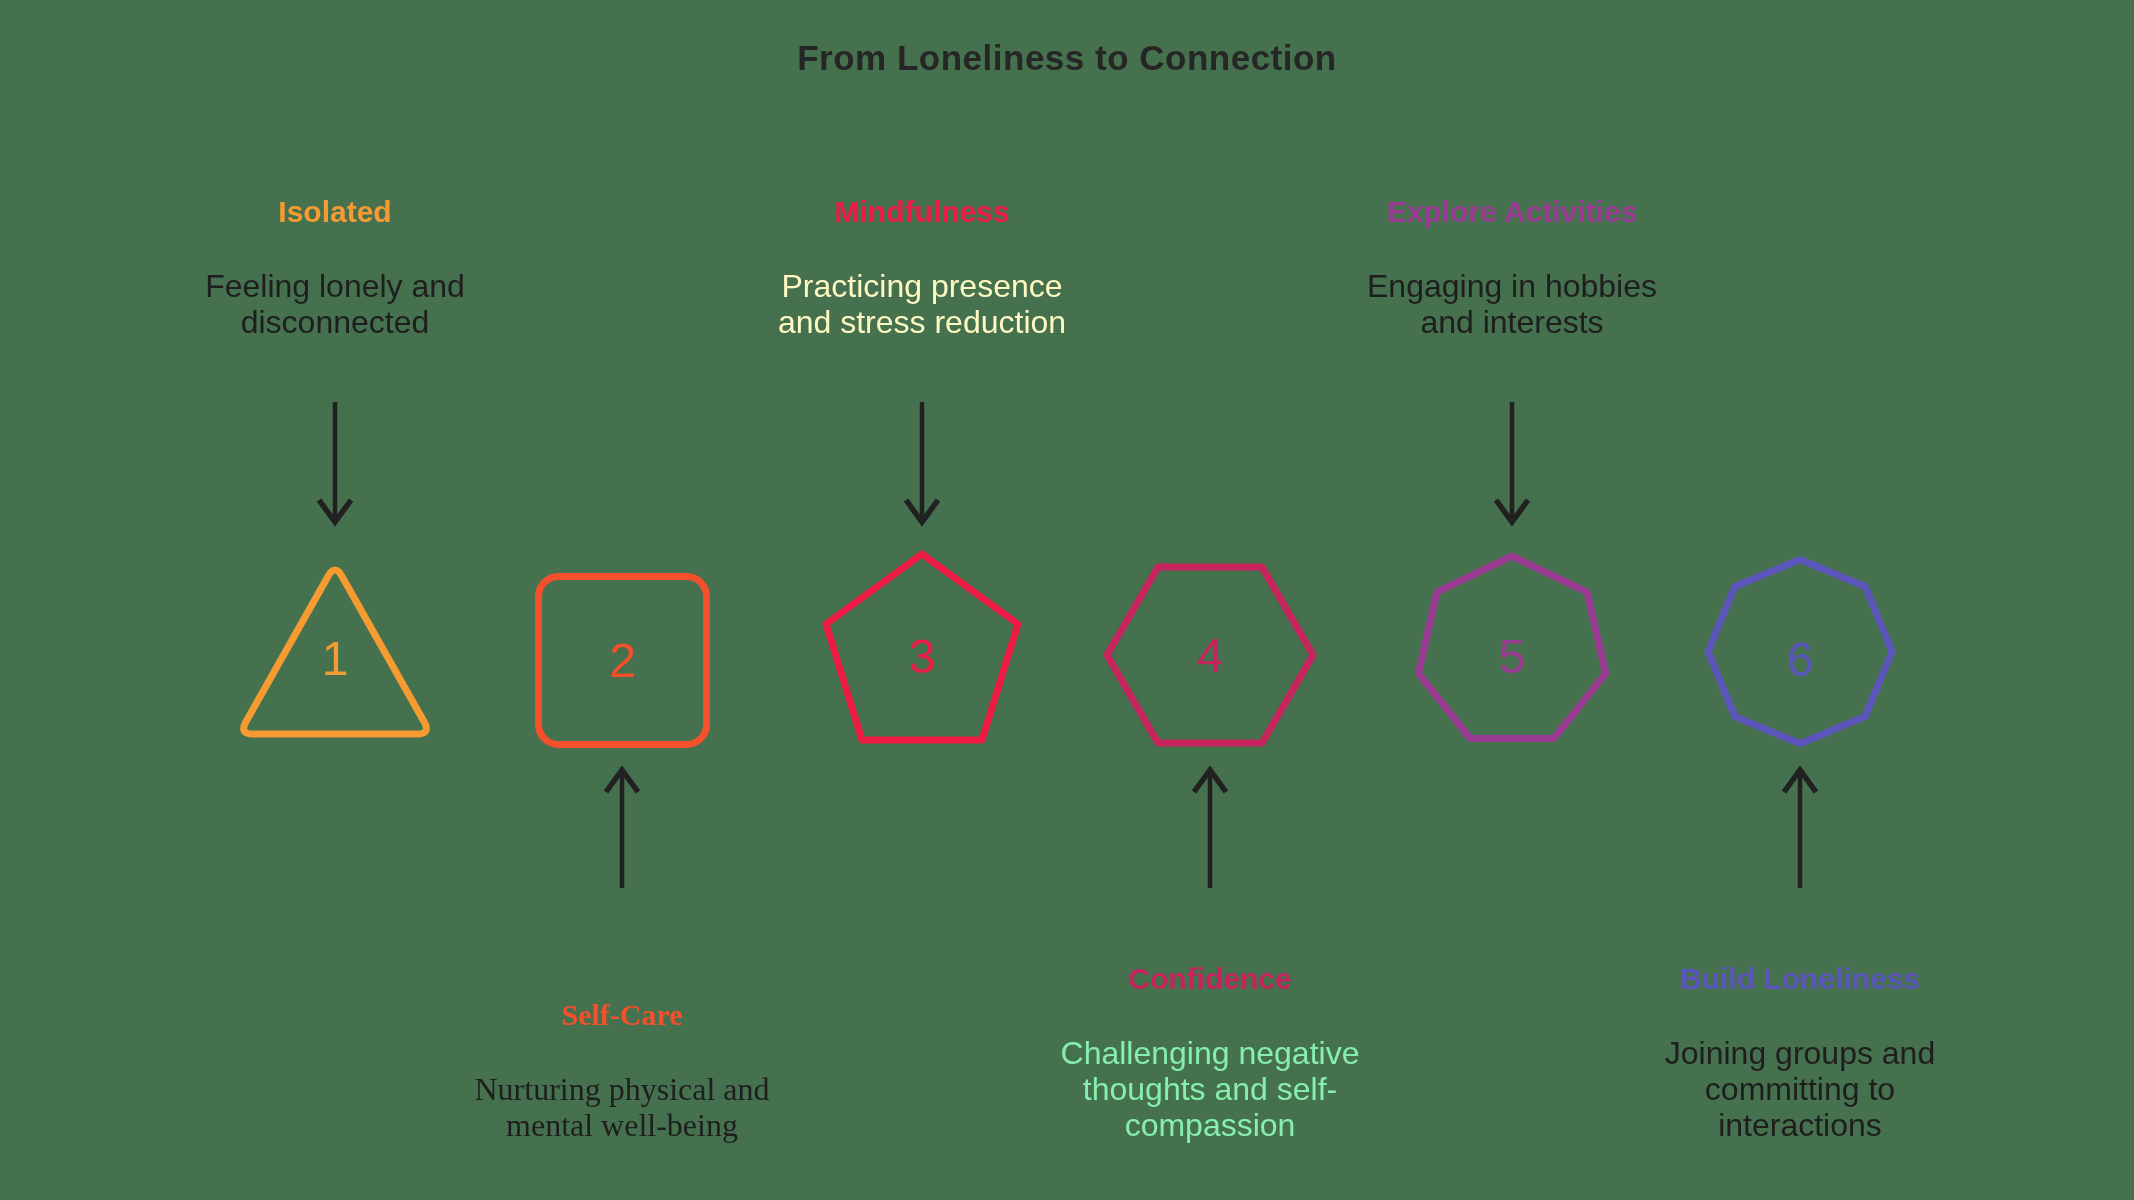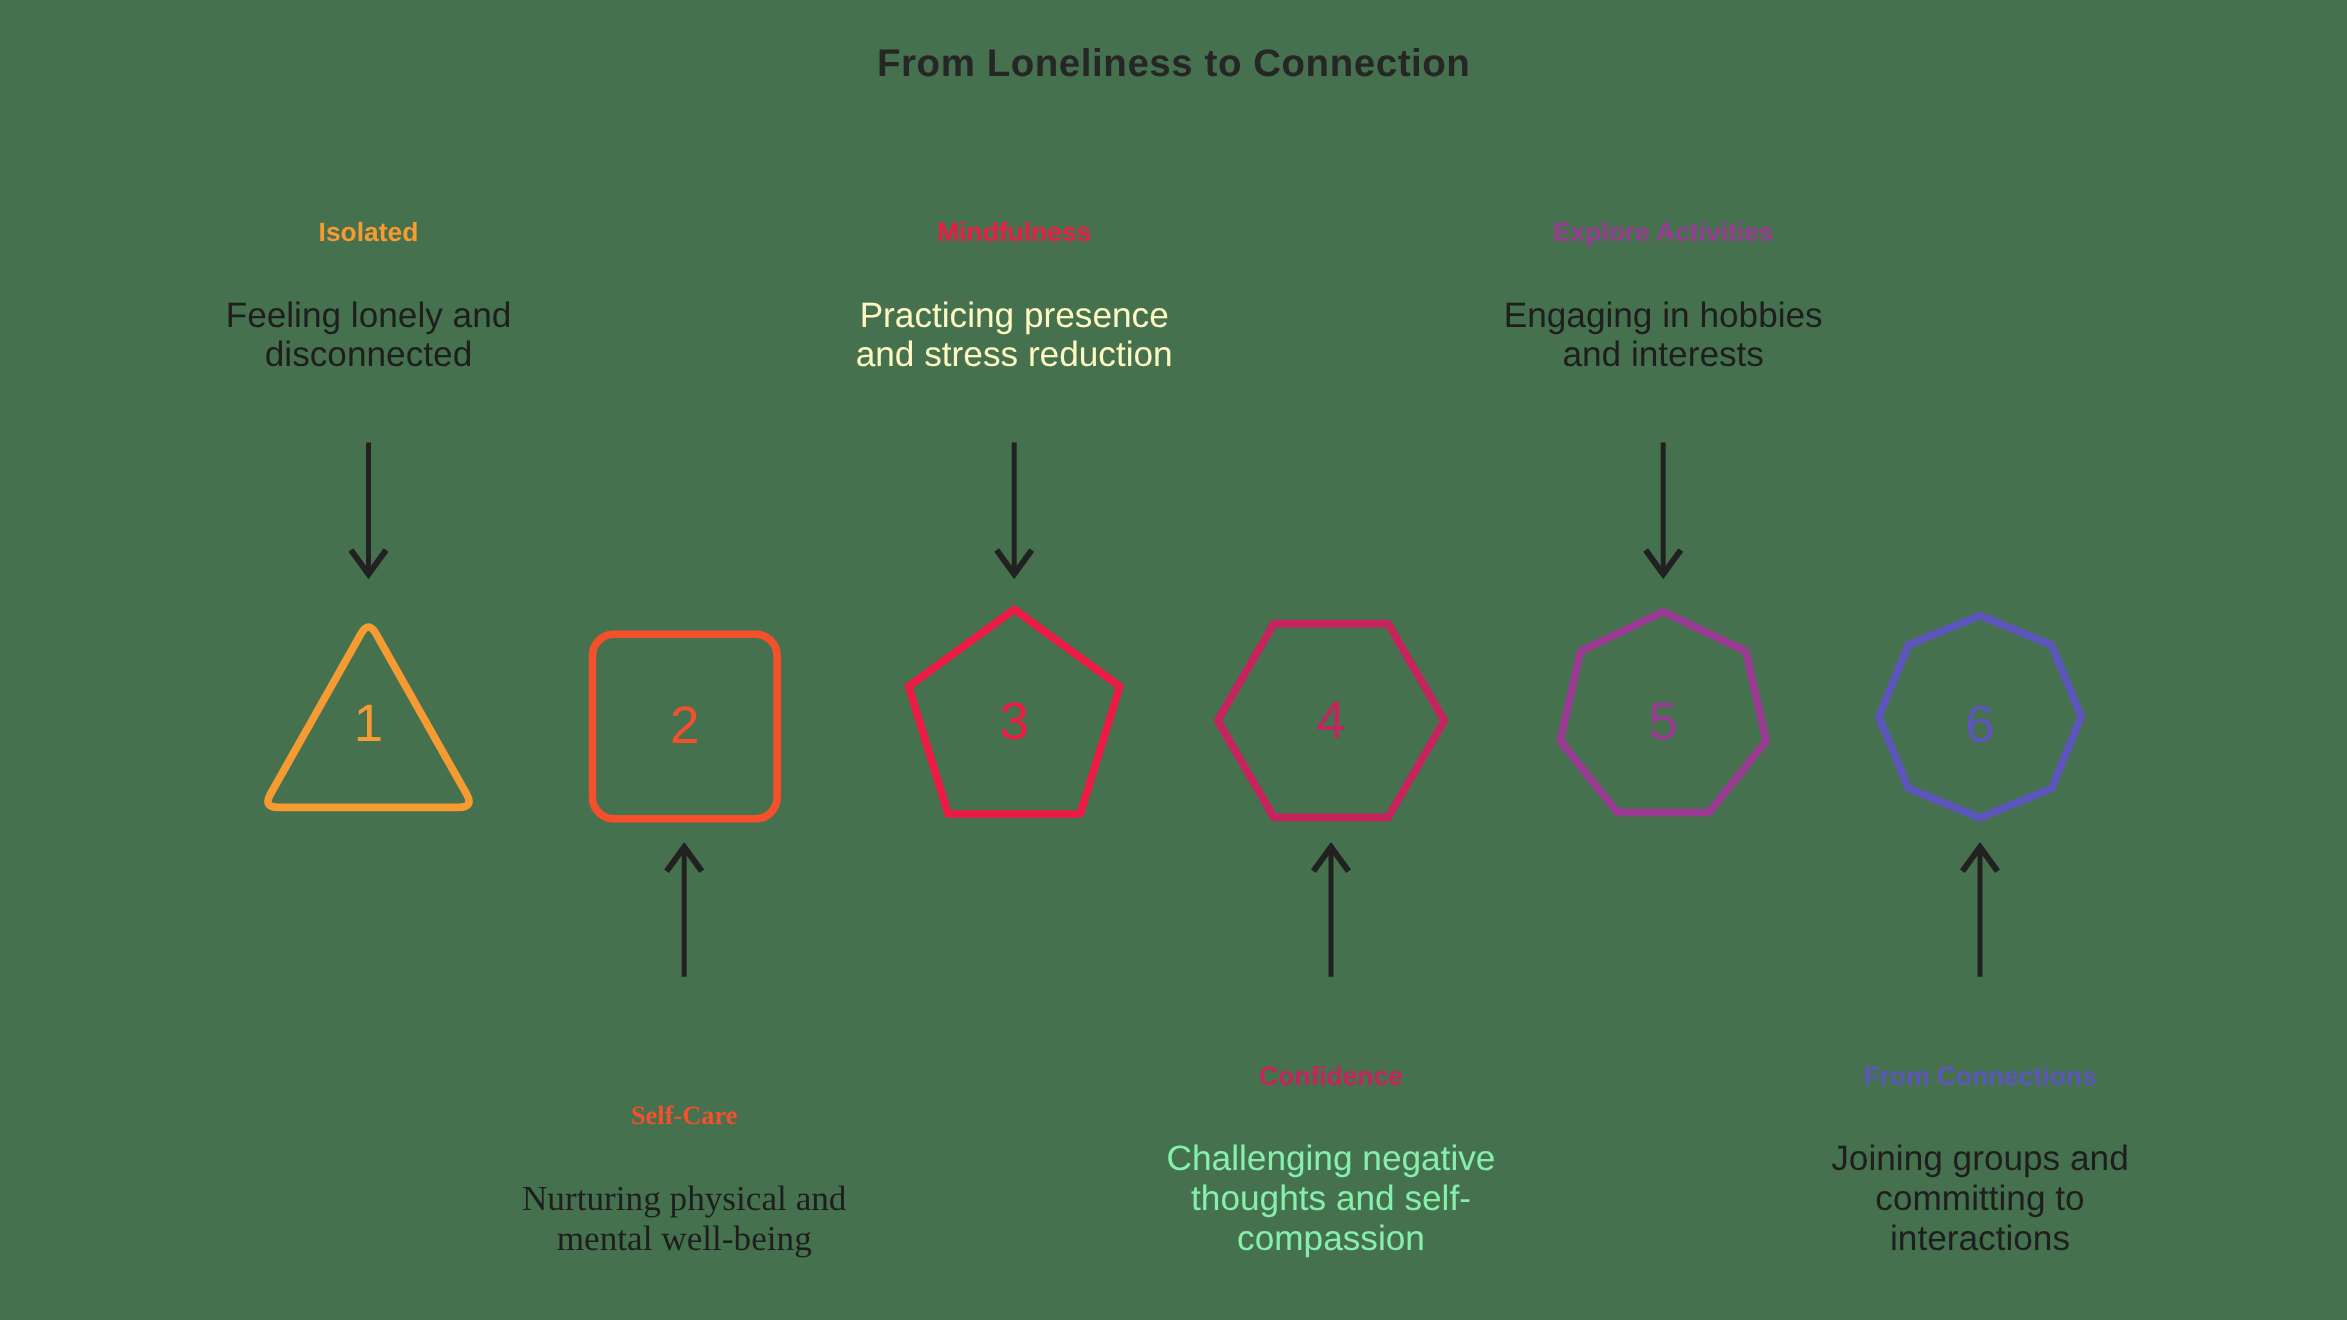--- a/index.html
+++ b/index.html
@@ -19,21 +19,21 @@
     font-size: 35px;
     font-weight: bold;
     letter-spacing: 0.5px;
   }
   .label-block {
     position: absolute;
     width: 340px;
     text-align: center;
   }
   .step-title {
-    font-size: 24px;
+    font-size: 30px;
     font-weight: bold;
     line-height: 40px;
   }
   .step-desc {
     margin-top: 36px;
     font-size: 32px;
     font-weight: 500;
     line-height: 36px;
   }
   .shape, .arrow { position: absolute; display: block; }
@@ -117,17 +117,17 @@
 
   <svg class="shape" style="left:1703px; top:555px;" width="194" height="193" viewBox="0 0 194 193">
     <polygon points="97,4.5 31.9,31.4 5,96.5 31.9,161.6 97,188.5 162.1,161.6 189,96.5 162.1,31.4" fill="none" stroke-width="7" stroke-linejoin="round" stroke="#5C55BC"></polygon>
     <text class="shape-number" x="97" y="104" text-anchor="middle" dominant-baseline="central" fill="#5C55BC">6</text>
   </svg>
   <svg class="arrow" style="left:1778px; top:766px;" width="44" height="124" viewBox="0 0 44 124">
     <line x1="22" y1="6" x2="22" y2="122" fill="none" stroke-width="4.5" stroke="#212121"></line>
     <polyline points="6,26 22,4 38,26" fill="none" stroke-width="5.5" stroke="#212121"></polyline>
   </svg>
   <div class="label-block" style="left:1630px; top:959px;">
-    <div class="step-title" style="color: rgb(92, 85, 188);">From Connections</div>
+    <div class="step-title" style="color: rgb(92, 85, 188);">Build Loneliness</div>
     <div class="step-desc" style="color: rgb(30, 30, 30);">Joining groups and committing to interactions</div>
   </div>
 
 </div>
 
 </body></html>

